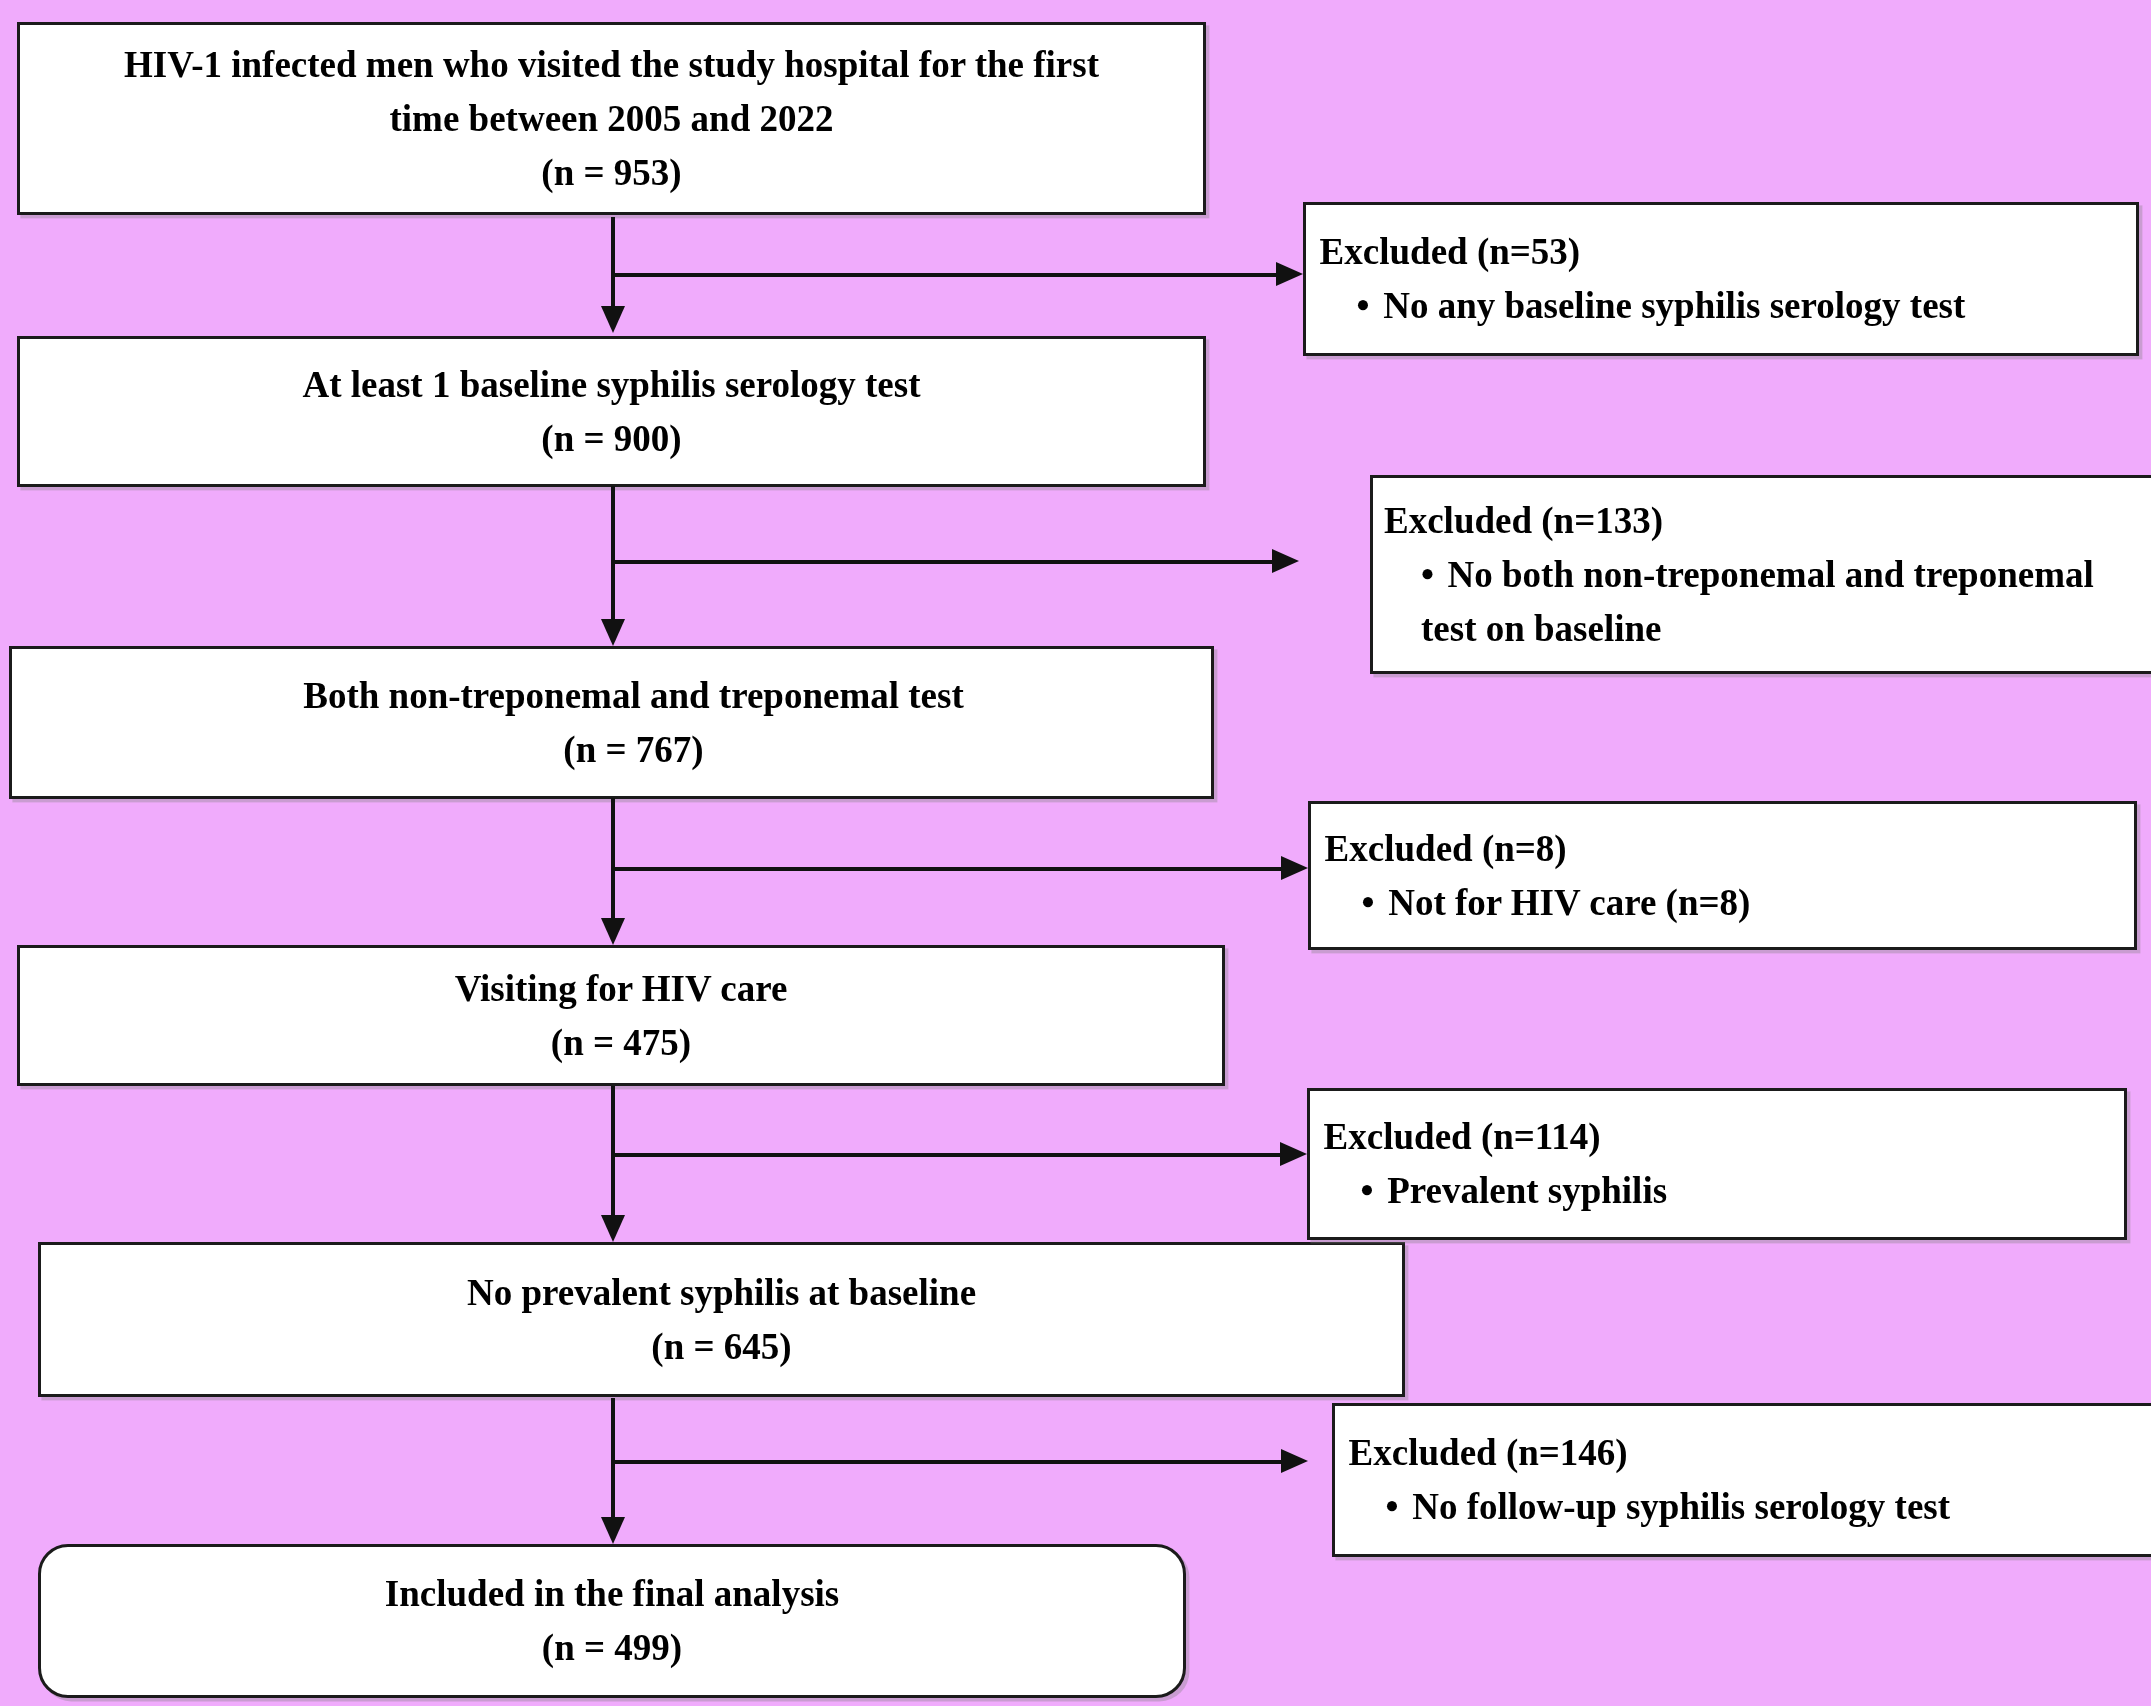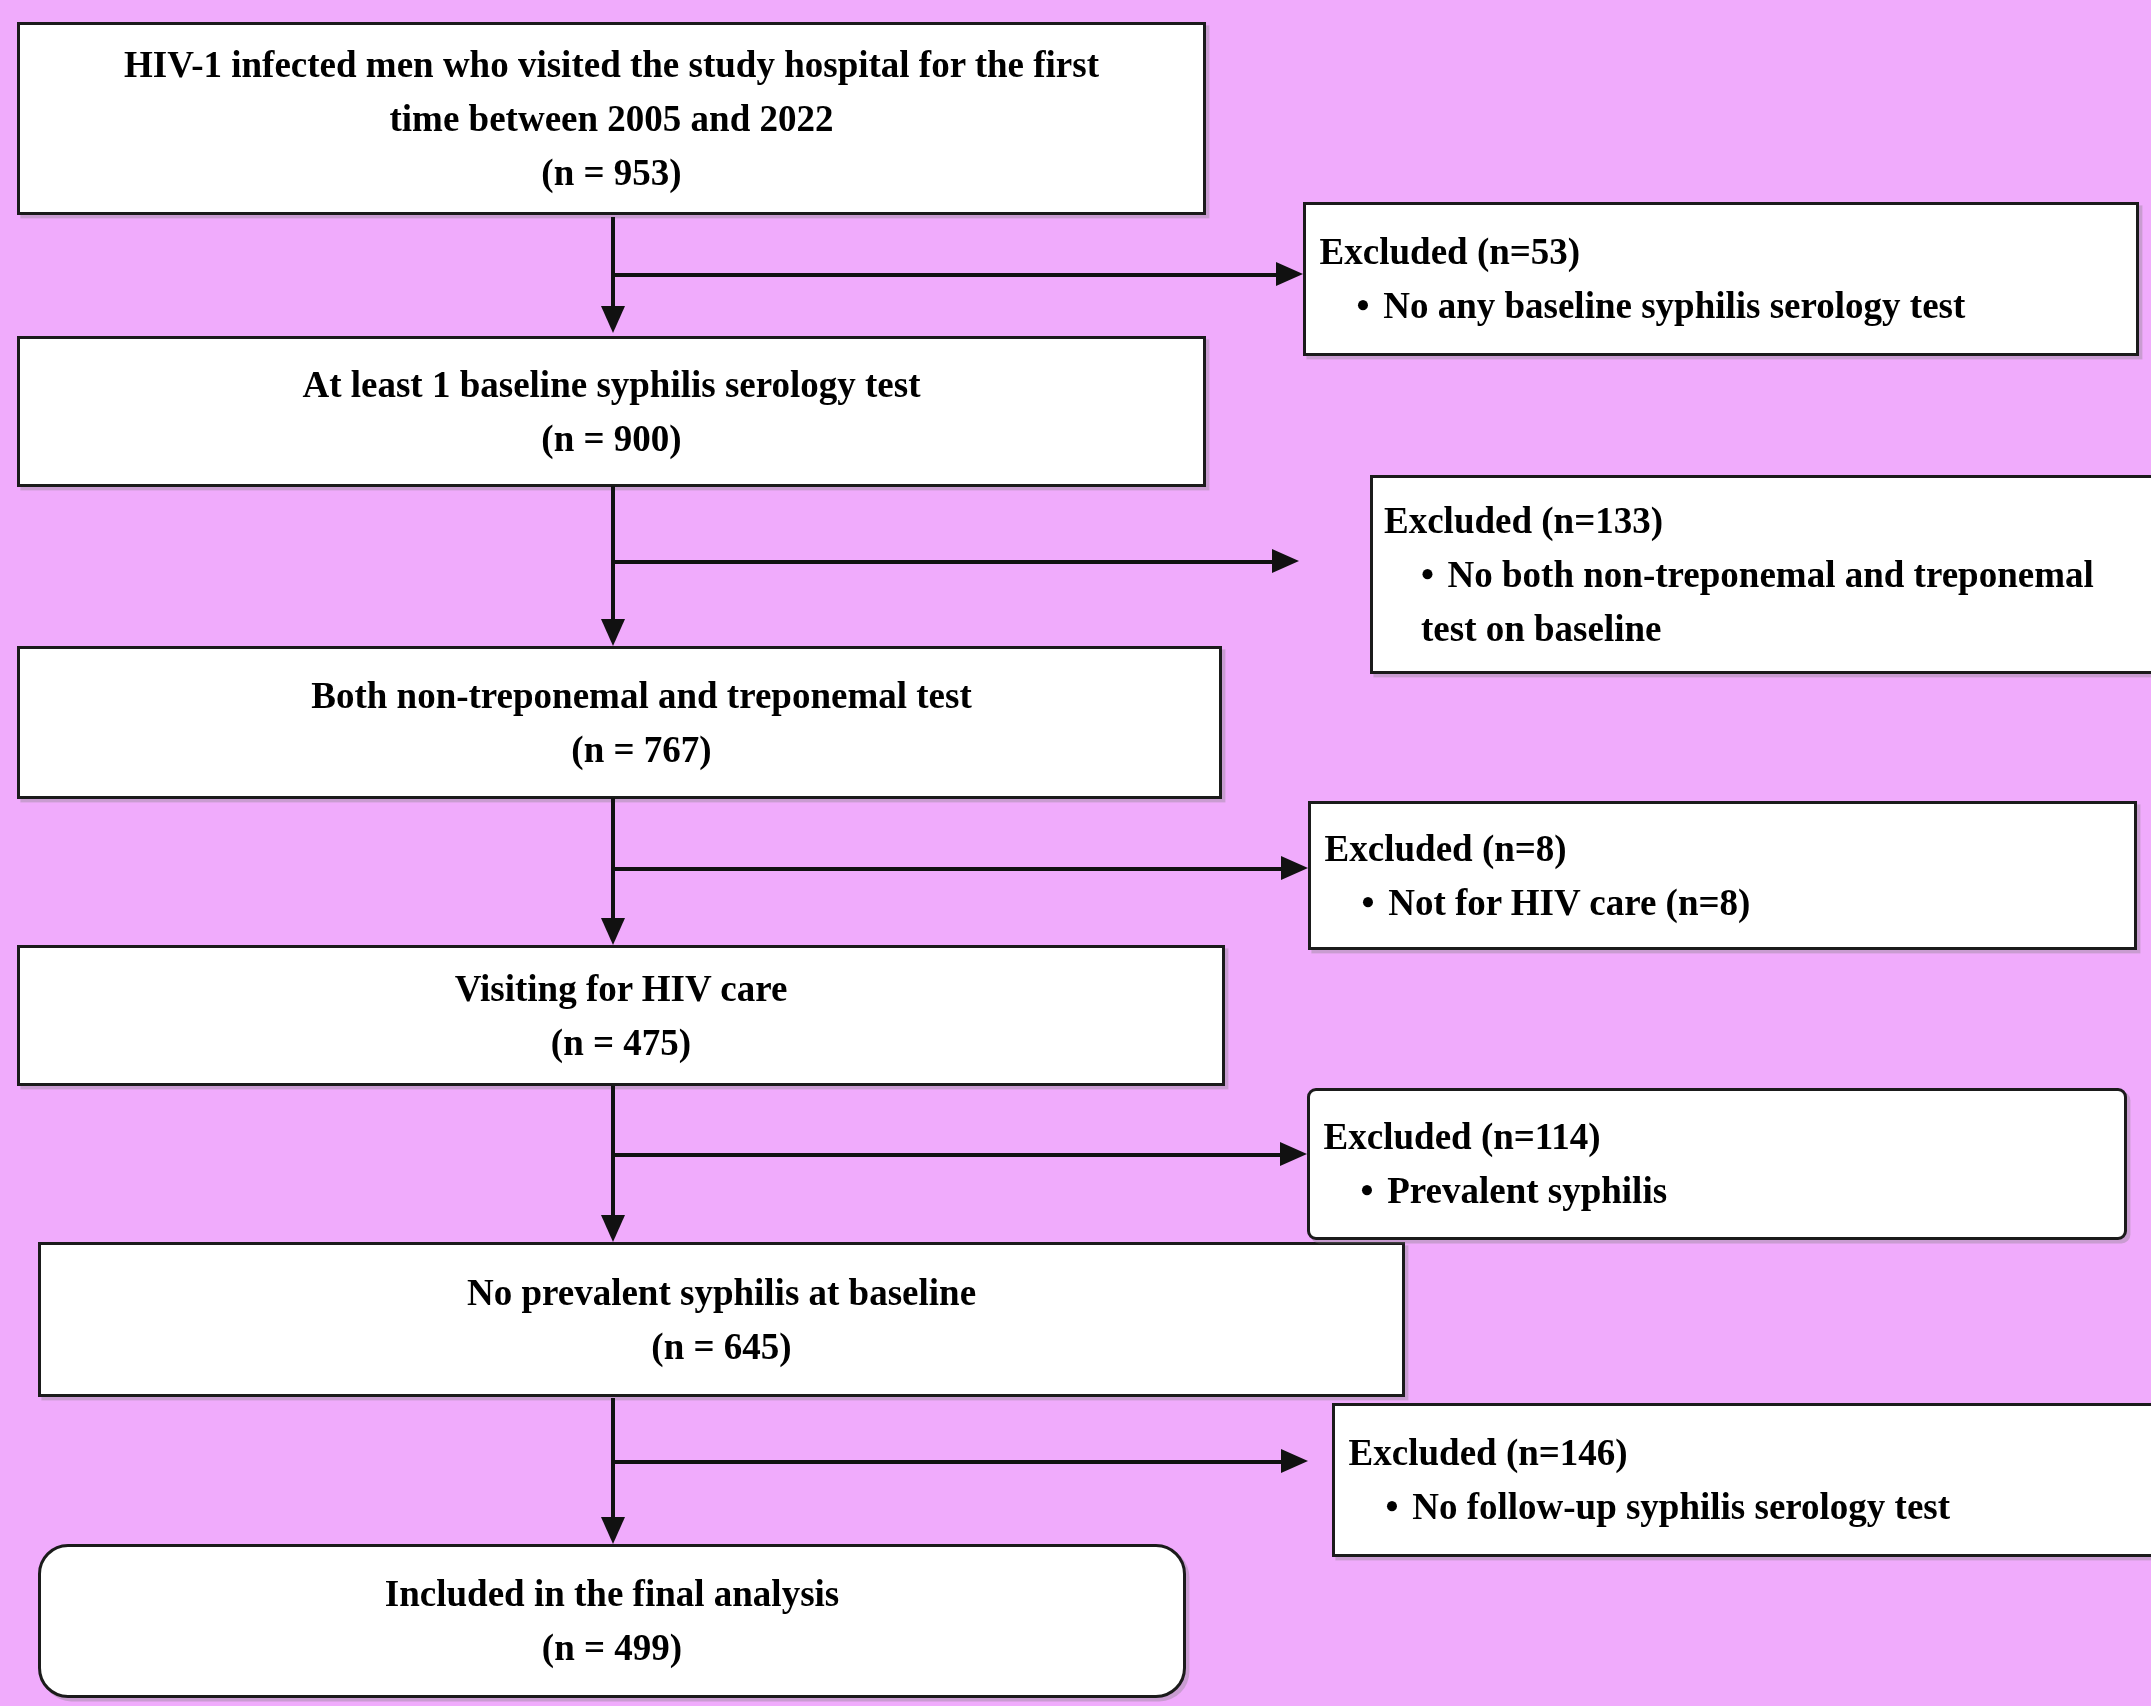--- a/index.html
+++ b/index.html
@@ -92,21 +92,21 @@
     <div class="line">HIV-1 infected men who visited the study hospital for the first</div>
     <div class="line">time between 2005 and 2022</div>
     <div class="line">(n = 953)</div>
   </div>
 
   <div class="box" style="left:17px; top:336px; width:1189px; height:151px;">
     <div class="line">At least 1 baseline syphilis serology test</div>
     <div class="line">(n = 900)</div>
   </div>
 
-  <div class="box" style="left:17px; top:646px; width:1205px; height:153px;padding-left:44px;">
+  <div class="box" style="left:9px; top:646px; width:1205px; height:153px;padding-left:44px;">
     <div class="line">Both non-treponemal and treponemal test</div>
     <div class="line">(n = 767)</div>
   </div>
 
   <div class="box" style="left:17px; top:945px; width:1208px; height:141px;">
     <div class="line">Visiting for HIV care</div>
     <div class="line">(n = 475)</div>
   </div>
 
   <div class="box" style="left:38px; top:1242px; width:1367px; height:155px;align-items:center;">
@@ -133,21 +133,21 @@
     </div>
   </div>
 
   <div class="ebox" style="left:1308px; top:801px; width:829px; height:149px;">
     <div class="etitle">Excluded (n=8)</div>
     <div class="ebullet">
       <span class="dot">•</span><span class="btext">Not for HIV care (n=8)</span>
     </div>
   </div>
 
-  <div class="ebox" style="left:1307px; top:1088px; width:820px; height:152px;border-radius:9px;">
+  <div class="ebox" style="left:1307px; top:1088px; width:820px; height:152px;">
     <div class="etitle">Excluded (n=114)</div>
     <div class="ebullet">
       <span class="dot">•</span><span class="btext">Prevalent syphilis</span>
     </div>
   </div>
 
   <div class="ebox" style="left:1308px; top:1403px; width:831px; height:154px;margin-left:24px;">
     <div class="etitle">Excluded (n=146)</div>
     <div class="ebullet">
       <span class="dot">•</span><span class="btext">No follow-up syphilis serology test</span>

